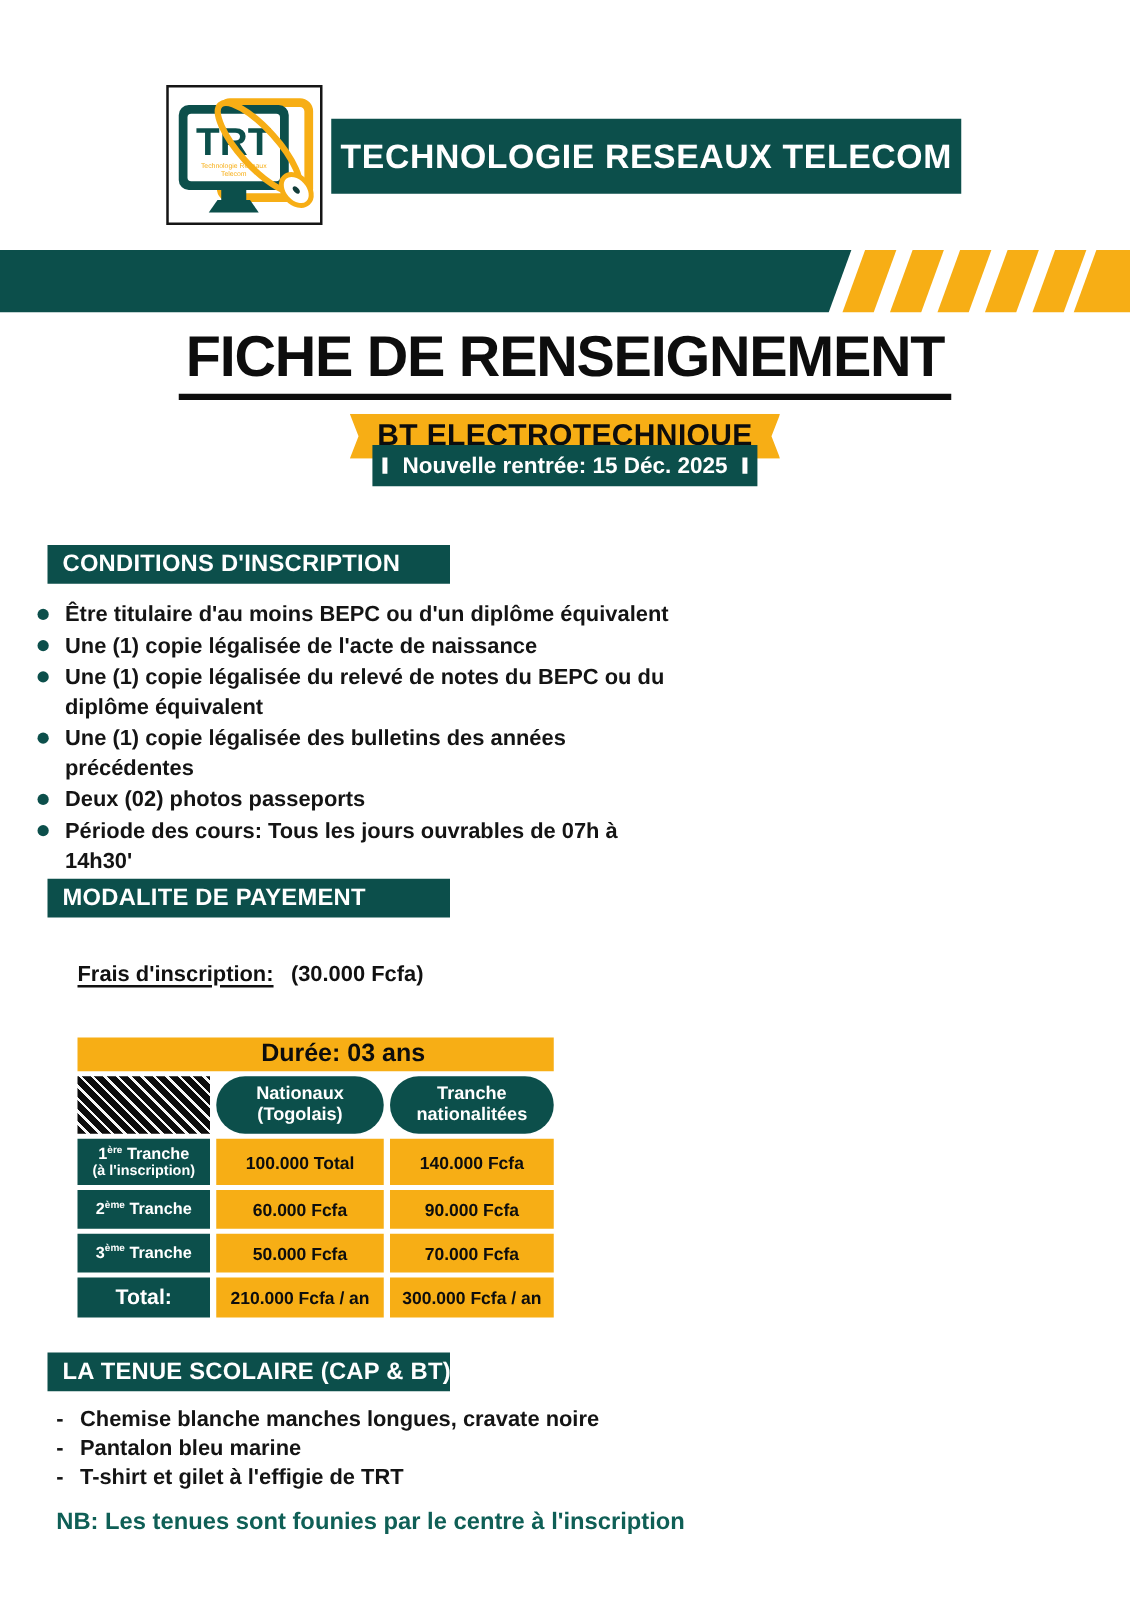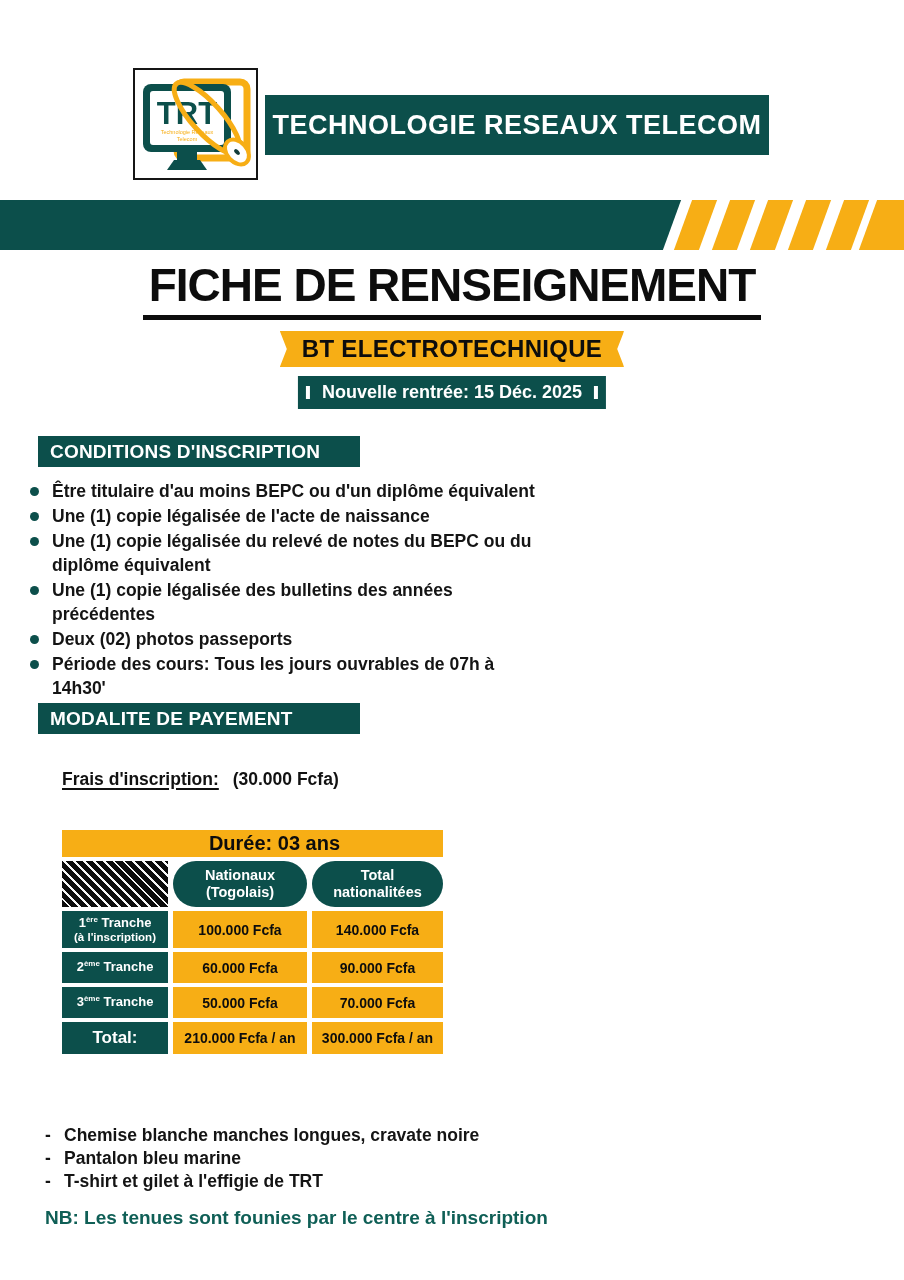--- a/index.html
+++ b/index.html
@@ -29,21 +29,21 @@
   .stripe-band .stripe.wide{left:868px;width:90px;}
 
   
   .title-wrap{position:absolute;left:0;top:262px;width:100%;text-align:center;}
   .title-wrap h1{display:inline-block;font-size:46px;font-weight:800;letter-spacing:-1px;line-height:1;
     color:#0d0d0d;border-bottom:5px solid #0d0d0d;padding:0 6px 7px 6px;white-space:nowrap;}
   .program-badge{position:absolute;top:331px;left:50%;transform:translateX(-50%);
     background:var(--yellow);color:#0d0d0d;font-size:24px;font-weight:800;letter-spacing:.3px;
     padding:4px 22px;white-space:nowrap;
     clip-path:polygon(0 0,100% 0,calc(100% - 7px) 50%,100% 100%,0 100%,7px 50%);}
-  .session-badge{position:absolute;top:376px;left:50%;transform:translateX(-50%);
+  .session-badge{position:absolute;top:356px;left:50%;transform:translateX(-50%);
     background:var(--teal);color:#fff;font-size:18px;font-weight:700;
     padding:6px 24px;white-space:nowrap;}
   .session-badge::before,.session-badge::after{content:"";position:absolute;top:30%;width:4px;height:40%;background:#fff;}
   .session-badge::before{left:8px;} .session-badge::after{right:8px;}
 
   
   .section-heading{position:absolute;left:38px;width:322px;height:31px;background:var(--teal);
     color:#fff;font-size:19px;font-weight:700;line-height:31px;padding-left:12px;letter-spacing:.2px;white-space:nowrap;}
   .h-conditions{top:436px;} .h-payment{top:703px;} .h-uniform{top:1082px;}
 
@@ -135,27 +135,27 @@
   <div class="fee-line">
     <span class="fee-label">Frais d'inscription:</span>
     <span class="fee-value">(30.000 Fcfa)</span>
   </div>
 
   <div class="tuition">
     <div class="duration-banner">Durée: 03 ans</div>
     <div class="tuition-grid">
       <div class="cell hatch"></div>
       <div class="cell th">Nationaux (Togolais)</div>
-      <div class="cell th">Total nationalitées</div>
+      <div class="cell th">Tranche nationalitées</div>
 
       <div class="cell label">
         <span><span>1</span><sup>ère</sup><span> Tranche</span></span>
         <span class="note">(à l'inscription)</span>
       </div>
-      <div class="cell val">100.000 Fcfa</div>
+      <div class="cell val">100.000 Total</div>
       <div class="cell val">140.000 Fcfa</div>
 
       <div class="cell label">
         <span><span>2</span><sup>ème</sup><span> Tranche</span></span>
       </div>
       <div class="cell val">60.000 Fcfa</div>
       <div class="cell val">90.000 Fcfa</div>
 
       <div class="cell label">
         <span><span>3</span><sup>ème</sup><span> Tranche</span></span>
@@ -164,20 +164,21 @@
       <div class="cell val">70.000 Fcfa</div>
 
       <div class="cell label">
         <span class="total-text">Total:</span>
       </div>
       <div class="cell val">210.000 Fcfa / an</div>
       <div class="cell val">300.000 Fcfa / an</div>
     </div>
   </div>
 
+  <div class="section-heading h-uniform">LA TENUE SCOLAIRE (CAP &amp; BT)</div>
   <ul class="uniform-list">
     <li>Chemise blanche manches longues, cravate noire</li>
     <li>Pantalon bleu marine</li>
     <li>T-shirt et gilet à l'effigie de TRT</li>
   </ul>
   <div class="nb-note">NB: Les tenues sont founies par le centre à l'inscription</div>
 
 </div>
 
 </body></html>

